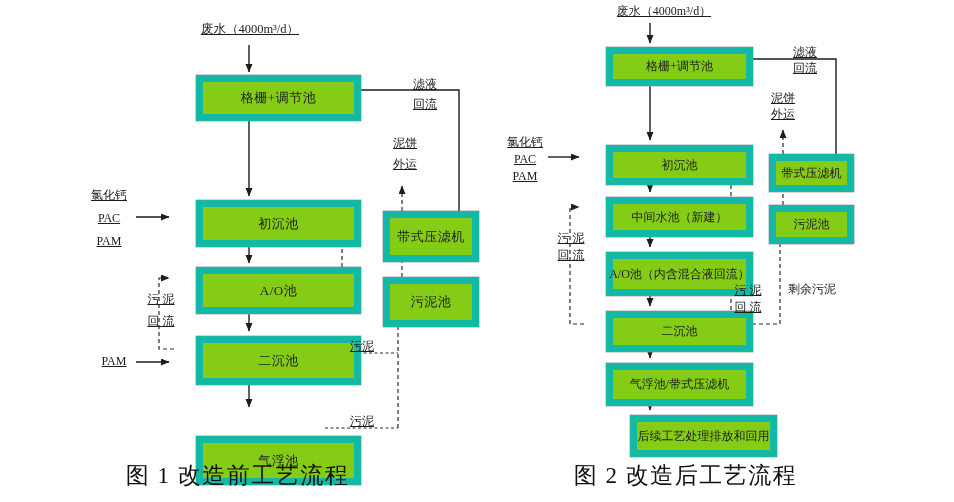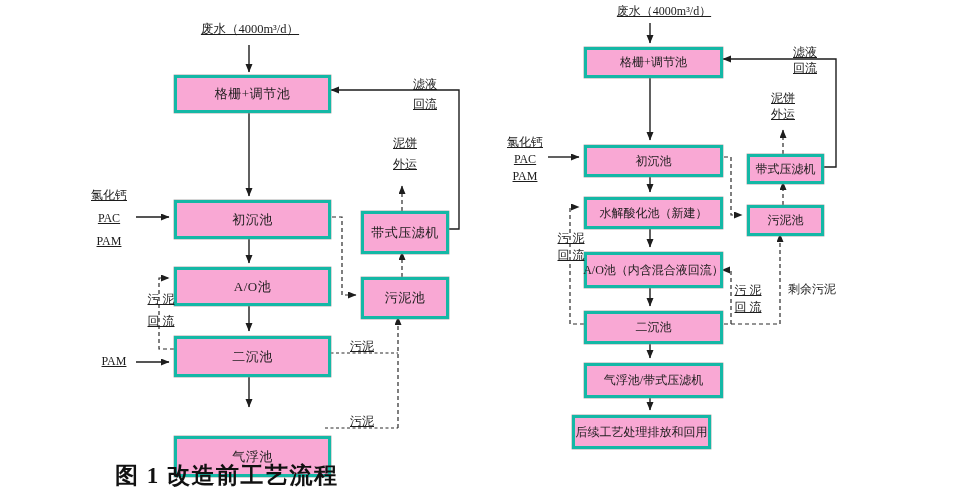--- a/index.html
+++ b/index.html
@@ -1,27 +1,27 @@
 <!DOCTYPE html>
 <html><head>
 <meta charset="utf-8">
 <style>
   html,body{margin:0;padding:0;}
   body{width:954px;height:502px;background:#ffffff;overflow:hidden;
        font-family:"Liberation Serif","DejaVu Serif",serif;color:#1d1d1d;}
   #canvas{position:relative;width:954px;height:502px;background:#ffffff;}
   svg.wires{position:absolute;left:0;top:0;width:954px;height:502px;pointer-events:none;}
-  .box{position:absolute;border:3px solid #14b8a6;background:#f9a8d4;
+  .box{position:absolute;border:7px solid #14b8a6;background:#84cc16;
        display:flex;align-items:center;justify-content:center;
-       font-size:13px;letter-spacing:.5px;white-space:nowrap;box-shadow:0 0 0 .4px #9a9a9a;}
+       font-size:13px;letter-spacing:.5px;white-space:nowrap;box-shadow:0 0 0 .4px #9a9a9a;margin-left:22px;}
   .box.small{font-size:12px;letter-spacing:0;}
   .lbl{position:absolute;font-size:12px;line-height:15px;white-space:nowrap;}
   .center{text-align:center;text-decoration:underline;}
   .stack span{display:block;}
-  .caption{position:absolute;font-size:23px;letter-spacing:1.5px;color:#111;font-weight:bold;}
+  .caption{position:absolute;font-size:23px;letter-spacing:1.5px;text-align:center;color:#111;}
 </style>
 </head>
 <body>
 
 <div id="canvas">
 
   <svg class="wires" viewBox="0 0 954 502" xmlns="http://www.w3.org/2000/svg">
     <defs>
       <marker id="arr" markerUnits="userSpaceOnUse" markerWidth="9" markerHeight="8" refX="8" refY="3.5" orient="auto">
         <path d="M0,0 L8.5,3.5 L0,7 Z" fill="#1d1d1d"></path>
@@ -103,25 +103,25 @@
   </div>
   <div class="lbl center" style="left:344px;top:339px;width:36px;">污泥</div>
   <div class="lbl center" style="left:344px;top:414px;width:36px;">污泥</div>
 
   <div class="caption" style="left:115px;top:460px;width:245px;">图 1 改造前工艺流程</div>
 
   <div class="lbl center" style="left:604px;top:4px;width:120px;">废水（4000m³/d）</div>
 
   <div class="box small" style="left:584px;top:47px;width:133px;height:25px;">格栅+调节池</div>
   <div class="box small" style="left:584px;top:145px;width:133px;height:26px;">初沉池</div>
-  <div class="box small" style="left:584px;top:197px;width:133px;height:26px;">水解酸化池（新建）</div>
+  <div class="box small" style="left:584px;top:197px;width:133px;height:26px;">中间水池（新建）</div>
   <div class="box small" style="left:584px;top:252px;width:133px;height:30px;">A/O池（内含混合液回流）</div>
   <div class="box small" style="left:584px;top:311px;width:133px;height:27px;">二沉池</div>
   <div class="box small" style="left:584px;top:363px;width:133px;height:29px;">气浮池/带式压滤机</div>
-  <div class="box small" style="left:572px;top:415px;width:133px;height:28px;">后续工艺处理排放和回用</div>
+  <div class="box small" style="left:608px;top:415px;width:133px;height:28px;">后续工艺处理排放和回用</div>
   <div class="box small" style="left:747px;top:154px;width:71px;height:24px;">带式压滤机</div>
   <div class="box small" style="left:747px;top:205px;width:71px;height:25px;">污泥池</div>
 
   <div class="lbl center stack" style="left:498px;top:134px;width:54px;line-height:17px;">
     <span>氯化钙</span>
     <span>PAC</span>
     <span>PAM</span>
   </div>
   <div class="lbl center stack" style="left:790px;top:44px;width:30px;line-height:16px;">
     <span>滤液</span>
@@ -134,14 +134,15 @@
   <div class="lbl center stack" style="left:555px;top:230px;width:32px;line-height:17px;">
     <span>污 泥</span>
     <span>回 流</span>
   </div>
   <div class="lbl center stack" style="left:733px;top:282px;width:30px;line-height:17px;">
     <span>污 泥</span>
     <span>回 流</span>
   </div>
   <div class="lbl" style="left:788px;top:283px;font-family:Liberation Mono, monospace;">剩余污泥</div>
 
+  <div class="caption" style="left:563px;top:460px;width:245px;">图 2 改造后工艺流程</div>
 
 </div>
 
 </body></html>

